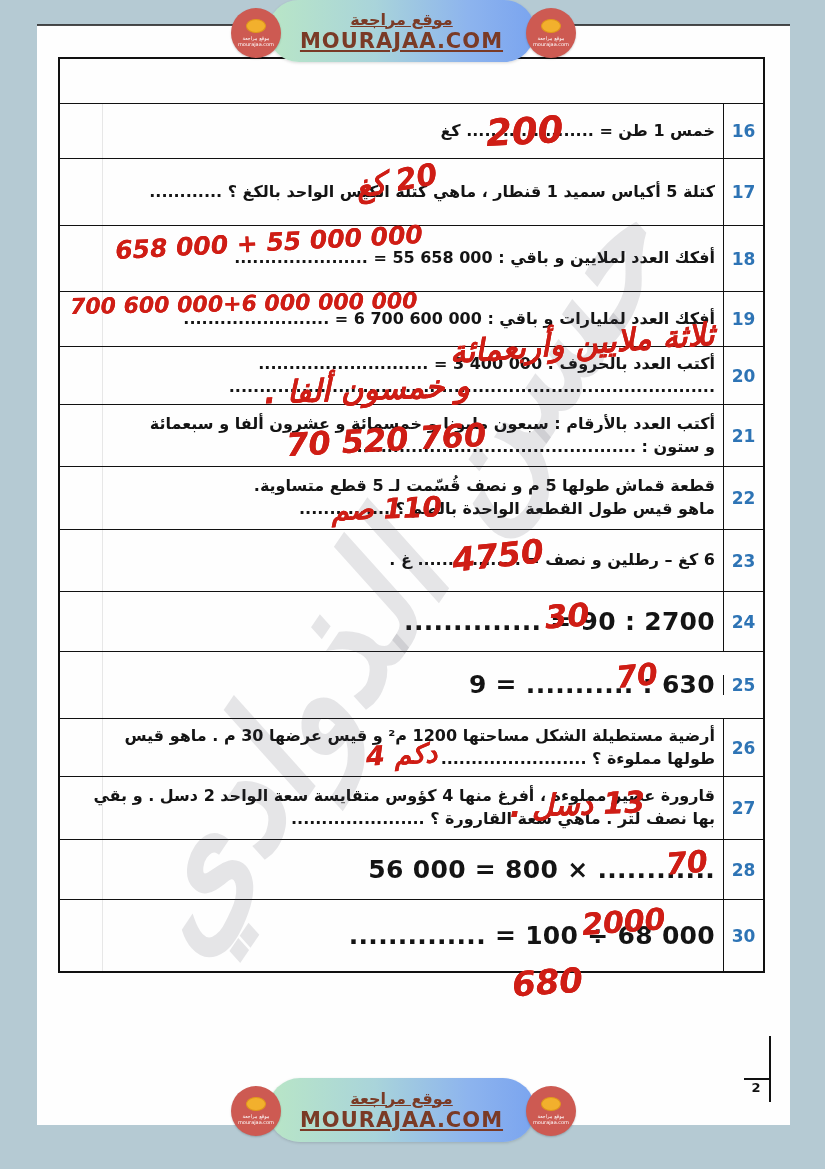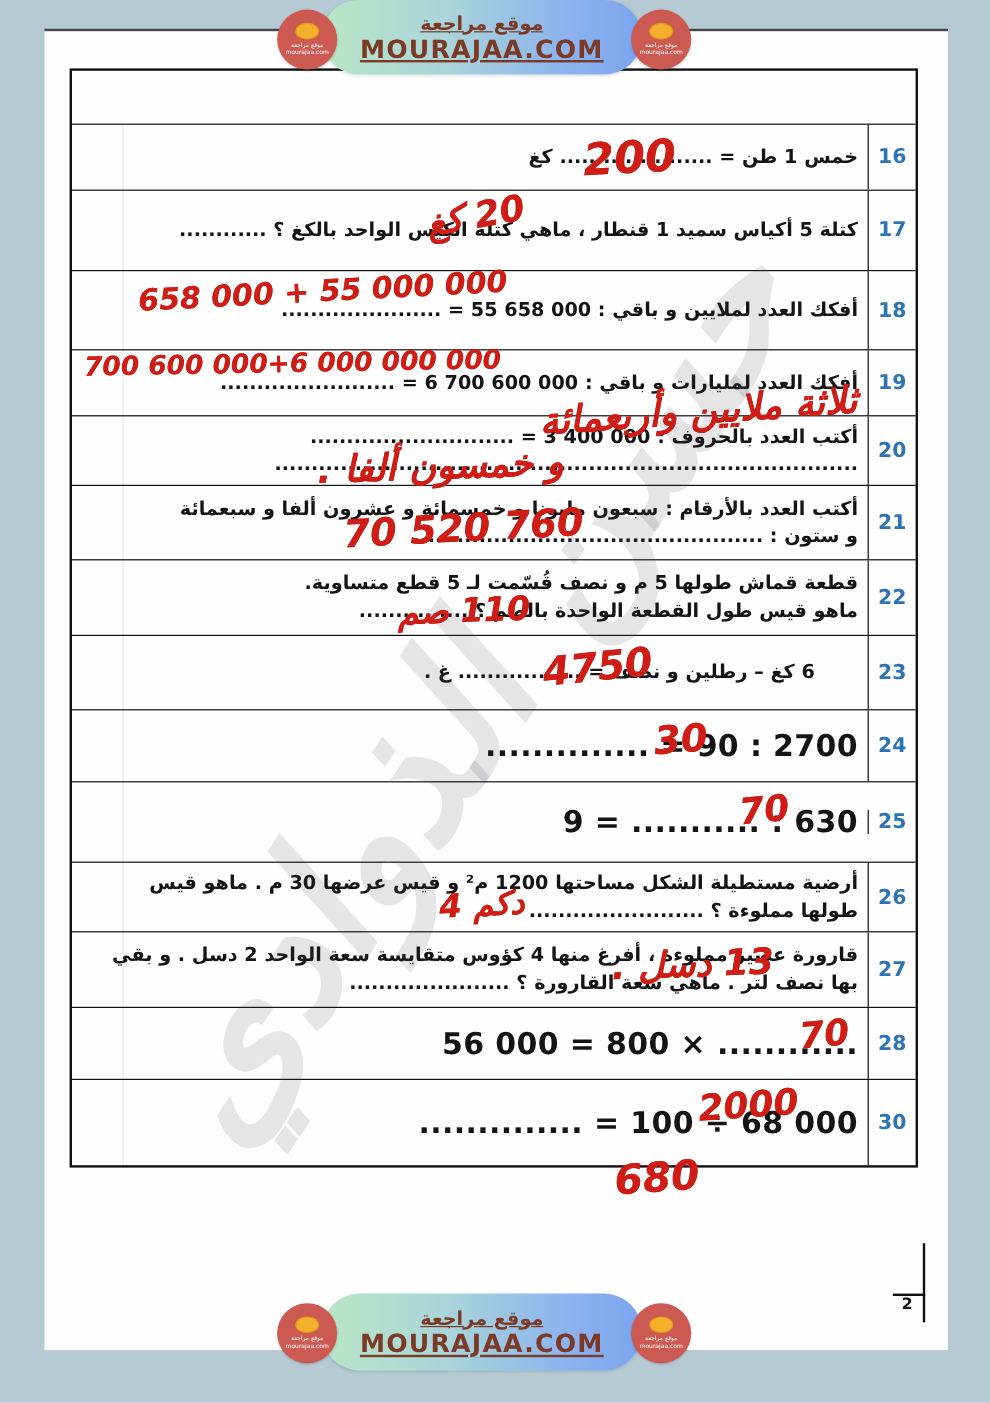--- a/index.html
+++ b/index.html
@@ -134,21 +134,21 @@
       <div class="qcontent">
         <div class="qline" dir="rtl">قطعة قماش طولها 5 م و نصف قُسّمت لـ 5 قطع متساوية.</div>
         <div class="qline" dir="rtl">ماهو قيس طول القطعة الواحدة بالصم ؟ ...............</div>
       </div>
       <div class="qnum" style="color: rgb(46, 116, 181);">22</div>
     </div>
     <div class="qrow" style="height: 62px;">
       <div class="qcontent">
         <div class="qline" dir="rtl">6 كغ – رطلين و نصف = ................. غ .</div>
       </div>
-      <div class="qnum" style="color: rgb(46, 116, 181); margin-left: 36px;">23</div>
+      <div class="qnum" style="color: rgb(46, 116, 181);">23</div>
     </div>
     <div class="qrow" style="height: 60px;">
       <div class="qcontent">
         <div class="qline" dir="ltr">.............. = 90 : 2700</div>
       </div>
       <div class="qnum" style="color: rgb(46, 116, 181);">24</div>
     </div>
     <div class="qrow" style="height: 67px; align-items: center;">
       <div class="qcontent">
         <div class="qline" dir="ltr">9 = ........... : 630</div>

